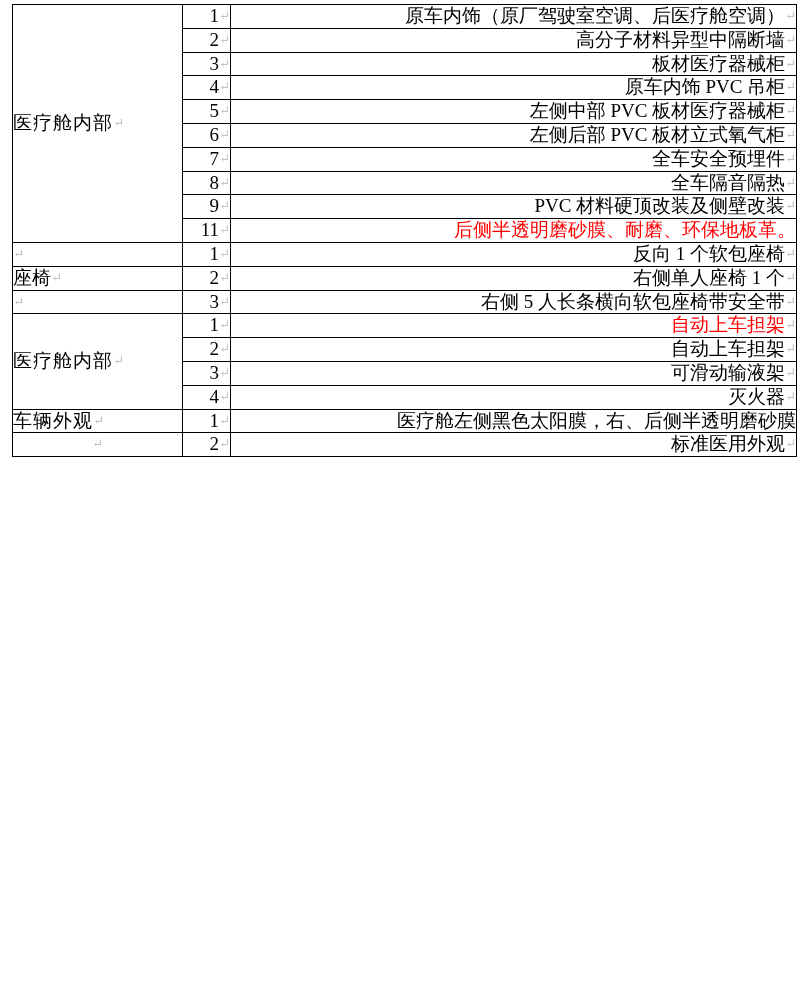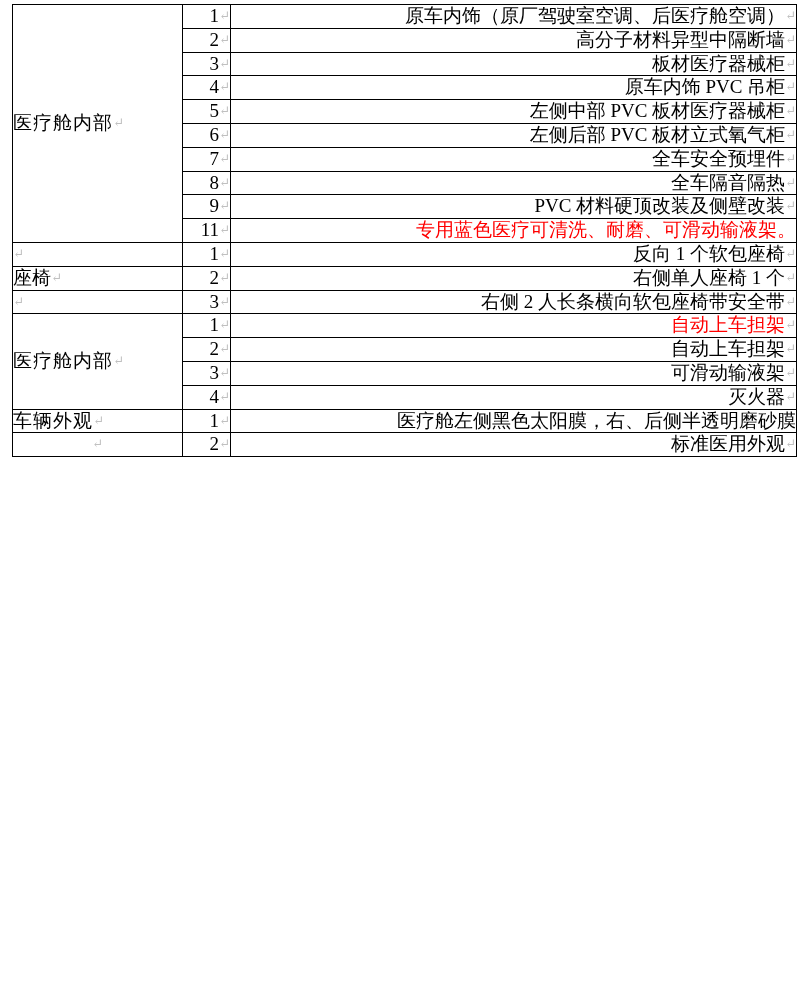--- a/index.html
+++ b/index.html
@@ -118,37 +118,37 @@
       <tr>
         <td class="num-cell"><span>8</span><span class="mark">↵</span></td>
         <td class="text-cell"><span>全车隔音隔热</span><span class="mark">↵</span></td>
       </tr>
       <tr>
         <td class="num-cell"><span>9</span><span class="mark">↵</span></td>
         <td class="text-cell"><span>PVC 材料硬顶改装及侧壁改装</span><span class="mark">↵</span></td>
       </tr>
       <tr>
         <td class="num-cell"><span>11</span><span class="mark">↵</span></td>
-        <td class="text-cell red"><span>专用蓝色医疗可清洗、耐磨、可滑动输液架。</span></td>
+        <td class="text-cell red"><span>后侧半透明磨砂膜、耐磨、环保地板革。</span></td>
       </tr>
 
       <tr>
         <td class="blank-cell"><span class="mark">↵</span></td>
         <td class="num-cell"><span>1</span><span class="mark">↵</span></td>
         <td class="text-cell"><span>反向 1 个软包座椅</span><span class="mark">↵</span></td>
       </tr>
       <tr>
         <td class="blank-cell"><span>座椅</span><span class="mark">↵</span></td>
         <td class="num-cell"><span>2</span><span class="mark">↵</span></td>
         <td class="text-cell"><span>右侧单人座椅 1 个</span><span class="mark">↵</span></td>
       </tr>
       <tr>
         <td class="blank-cell"><span class="mark">↵</span></td>
         <td class="num-cell"><span>3</span><span class="mark">↵</span></td>
-        <td class="text-cell"><span>右侧 2 人长条横向软包座椅带安全带</span><span class="mark">↵</span></td>
+        <td class="text-cell"><span>右侧 5 人长条横向软包座椅带安全带</span><span class="mark">↵</span></td>
       </tr>
 
       <tr>
         <td class="group-cell" rowspan="4">
           <span class="grp-label nowrap"><span>医疗舱内部</span><span class="mark">↵</span></span>
         </td>
         <td class="num-cell"><span>1</span><span class="mark">↵</span></td>
         <td class="text-cell red"><span>自动上车担架</span><span class="mark">↵</span></td>
       </tr>
       <tr>

